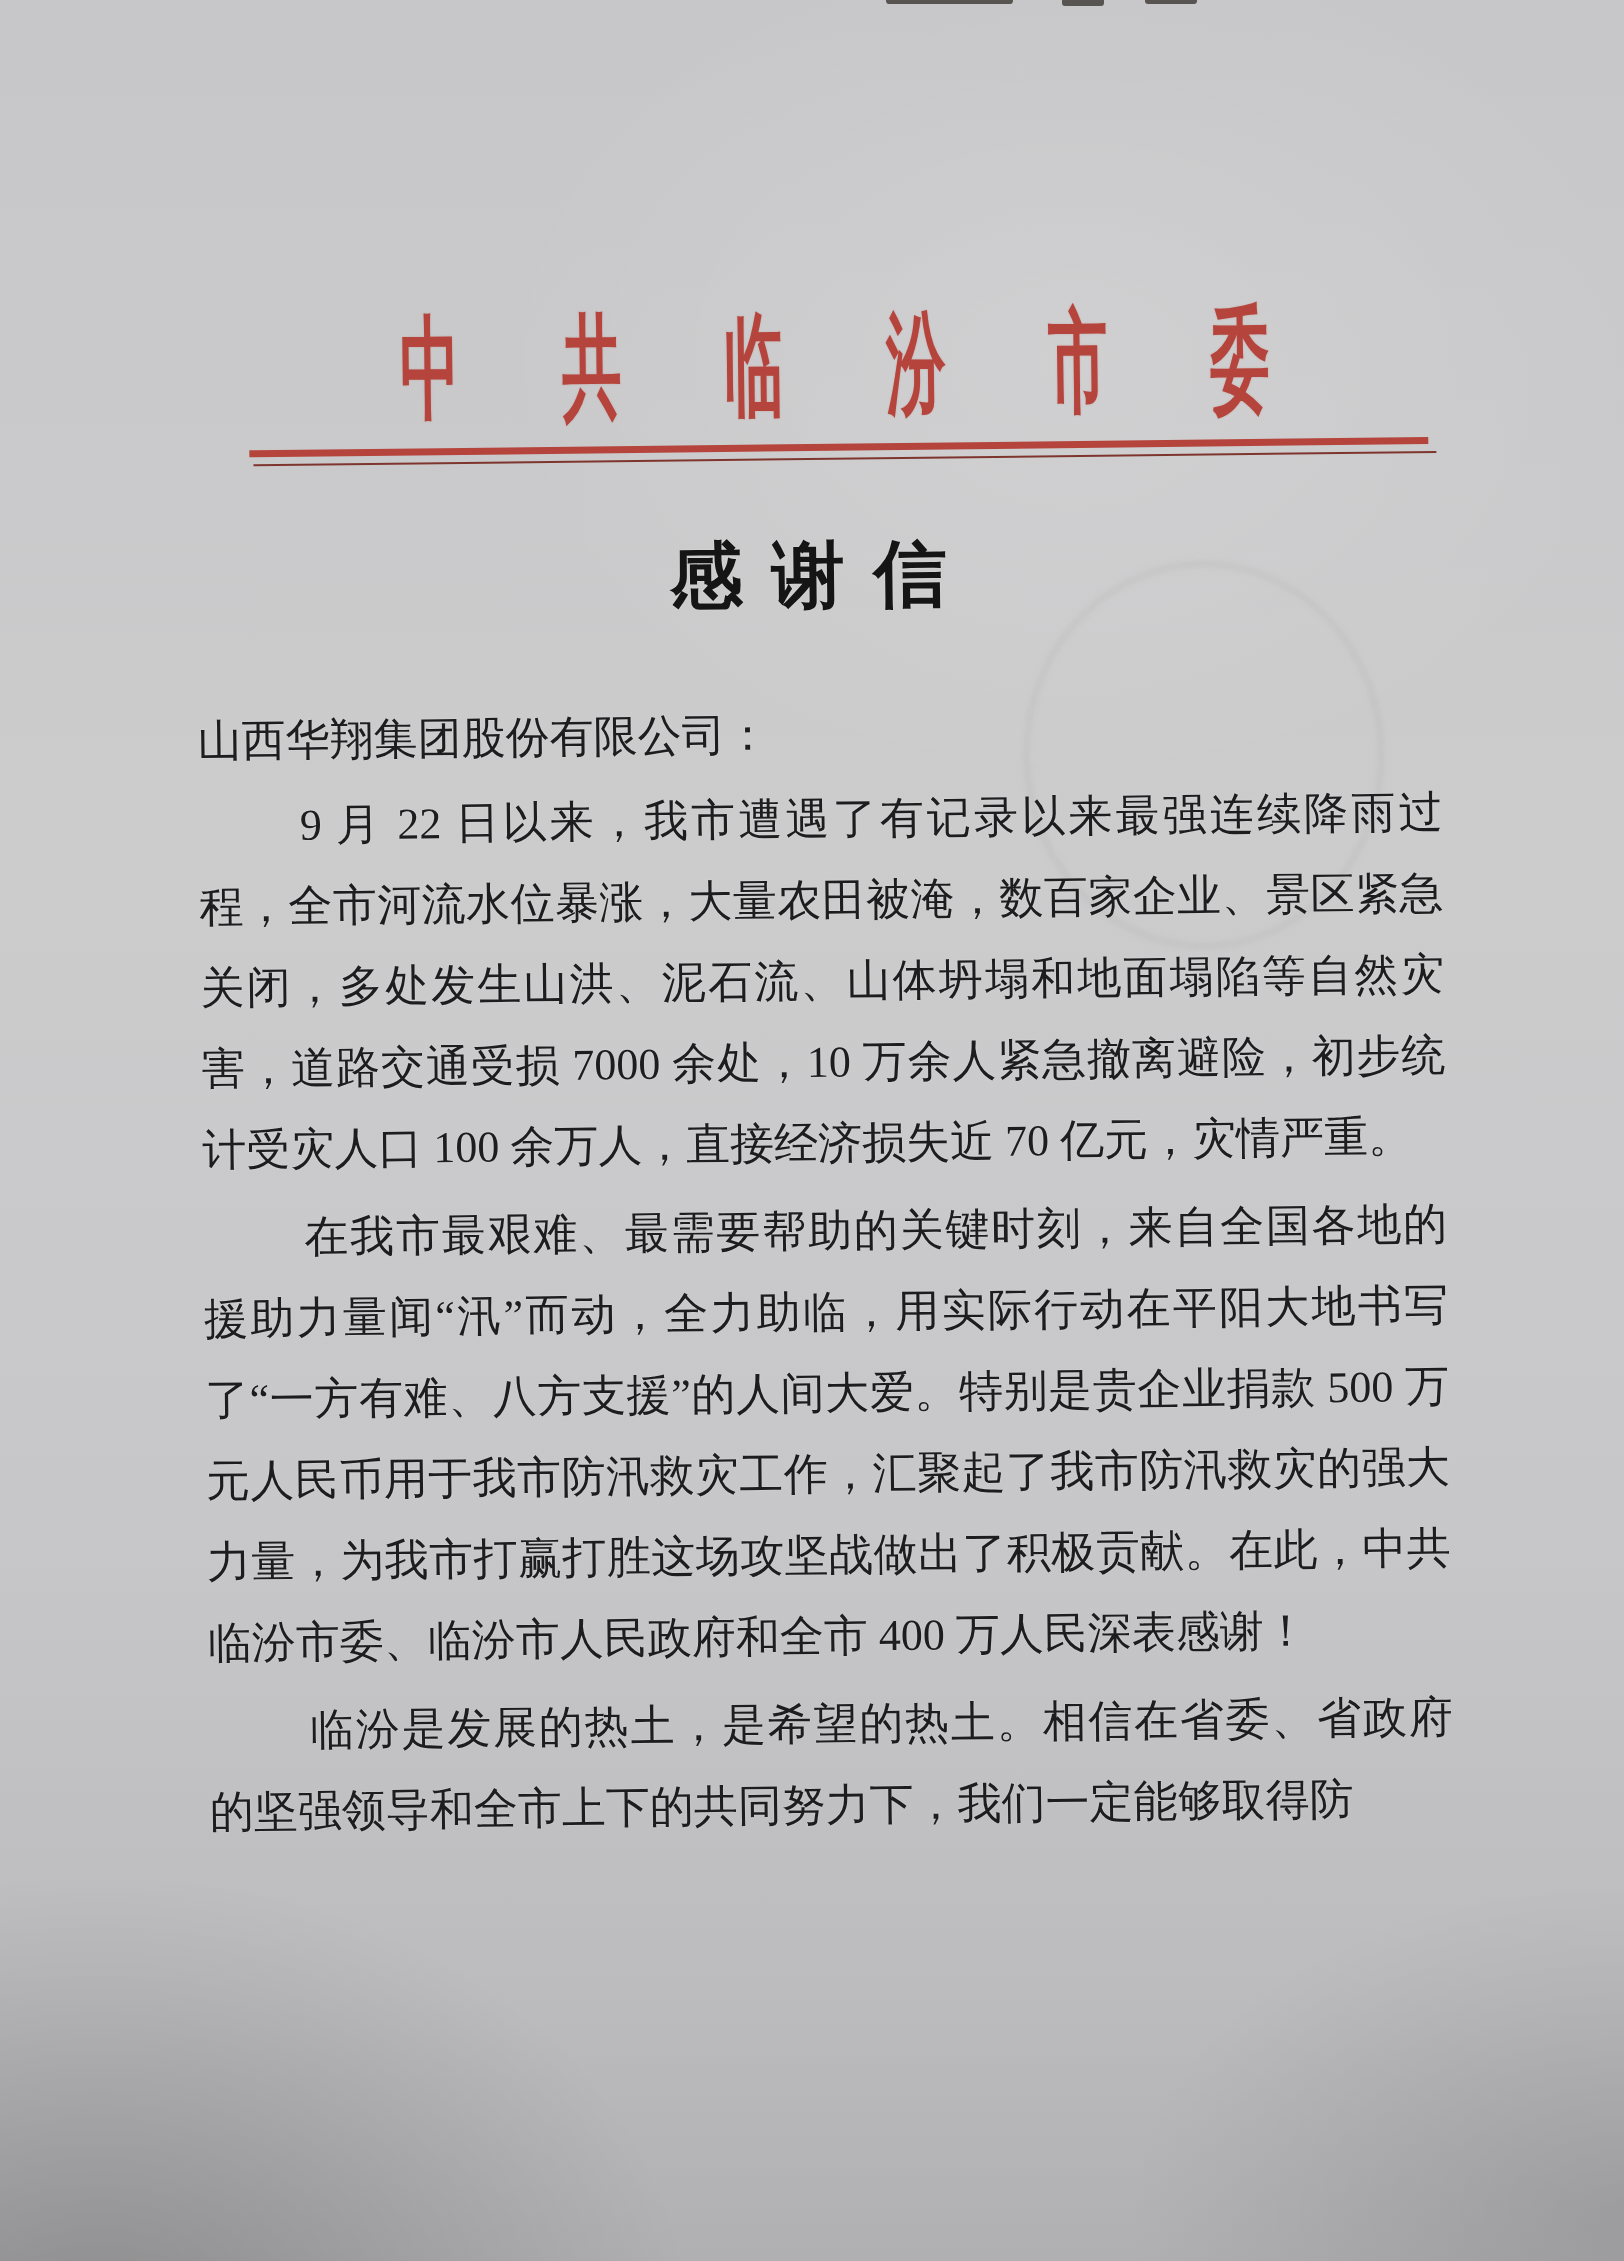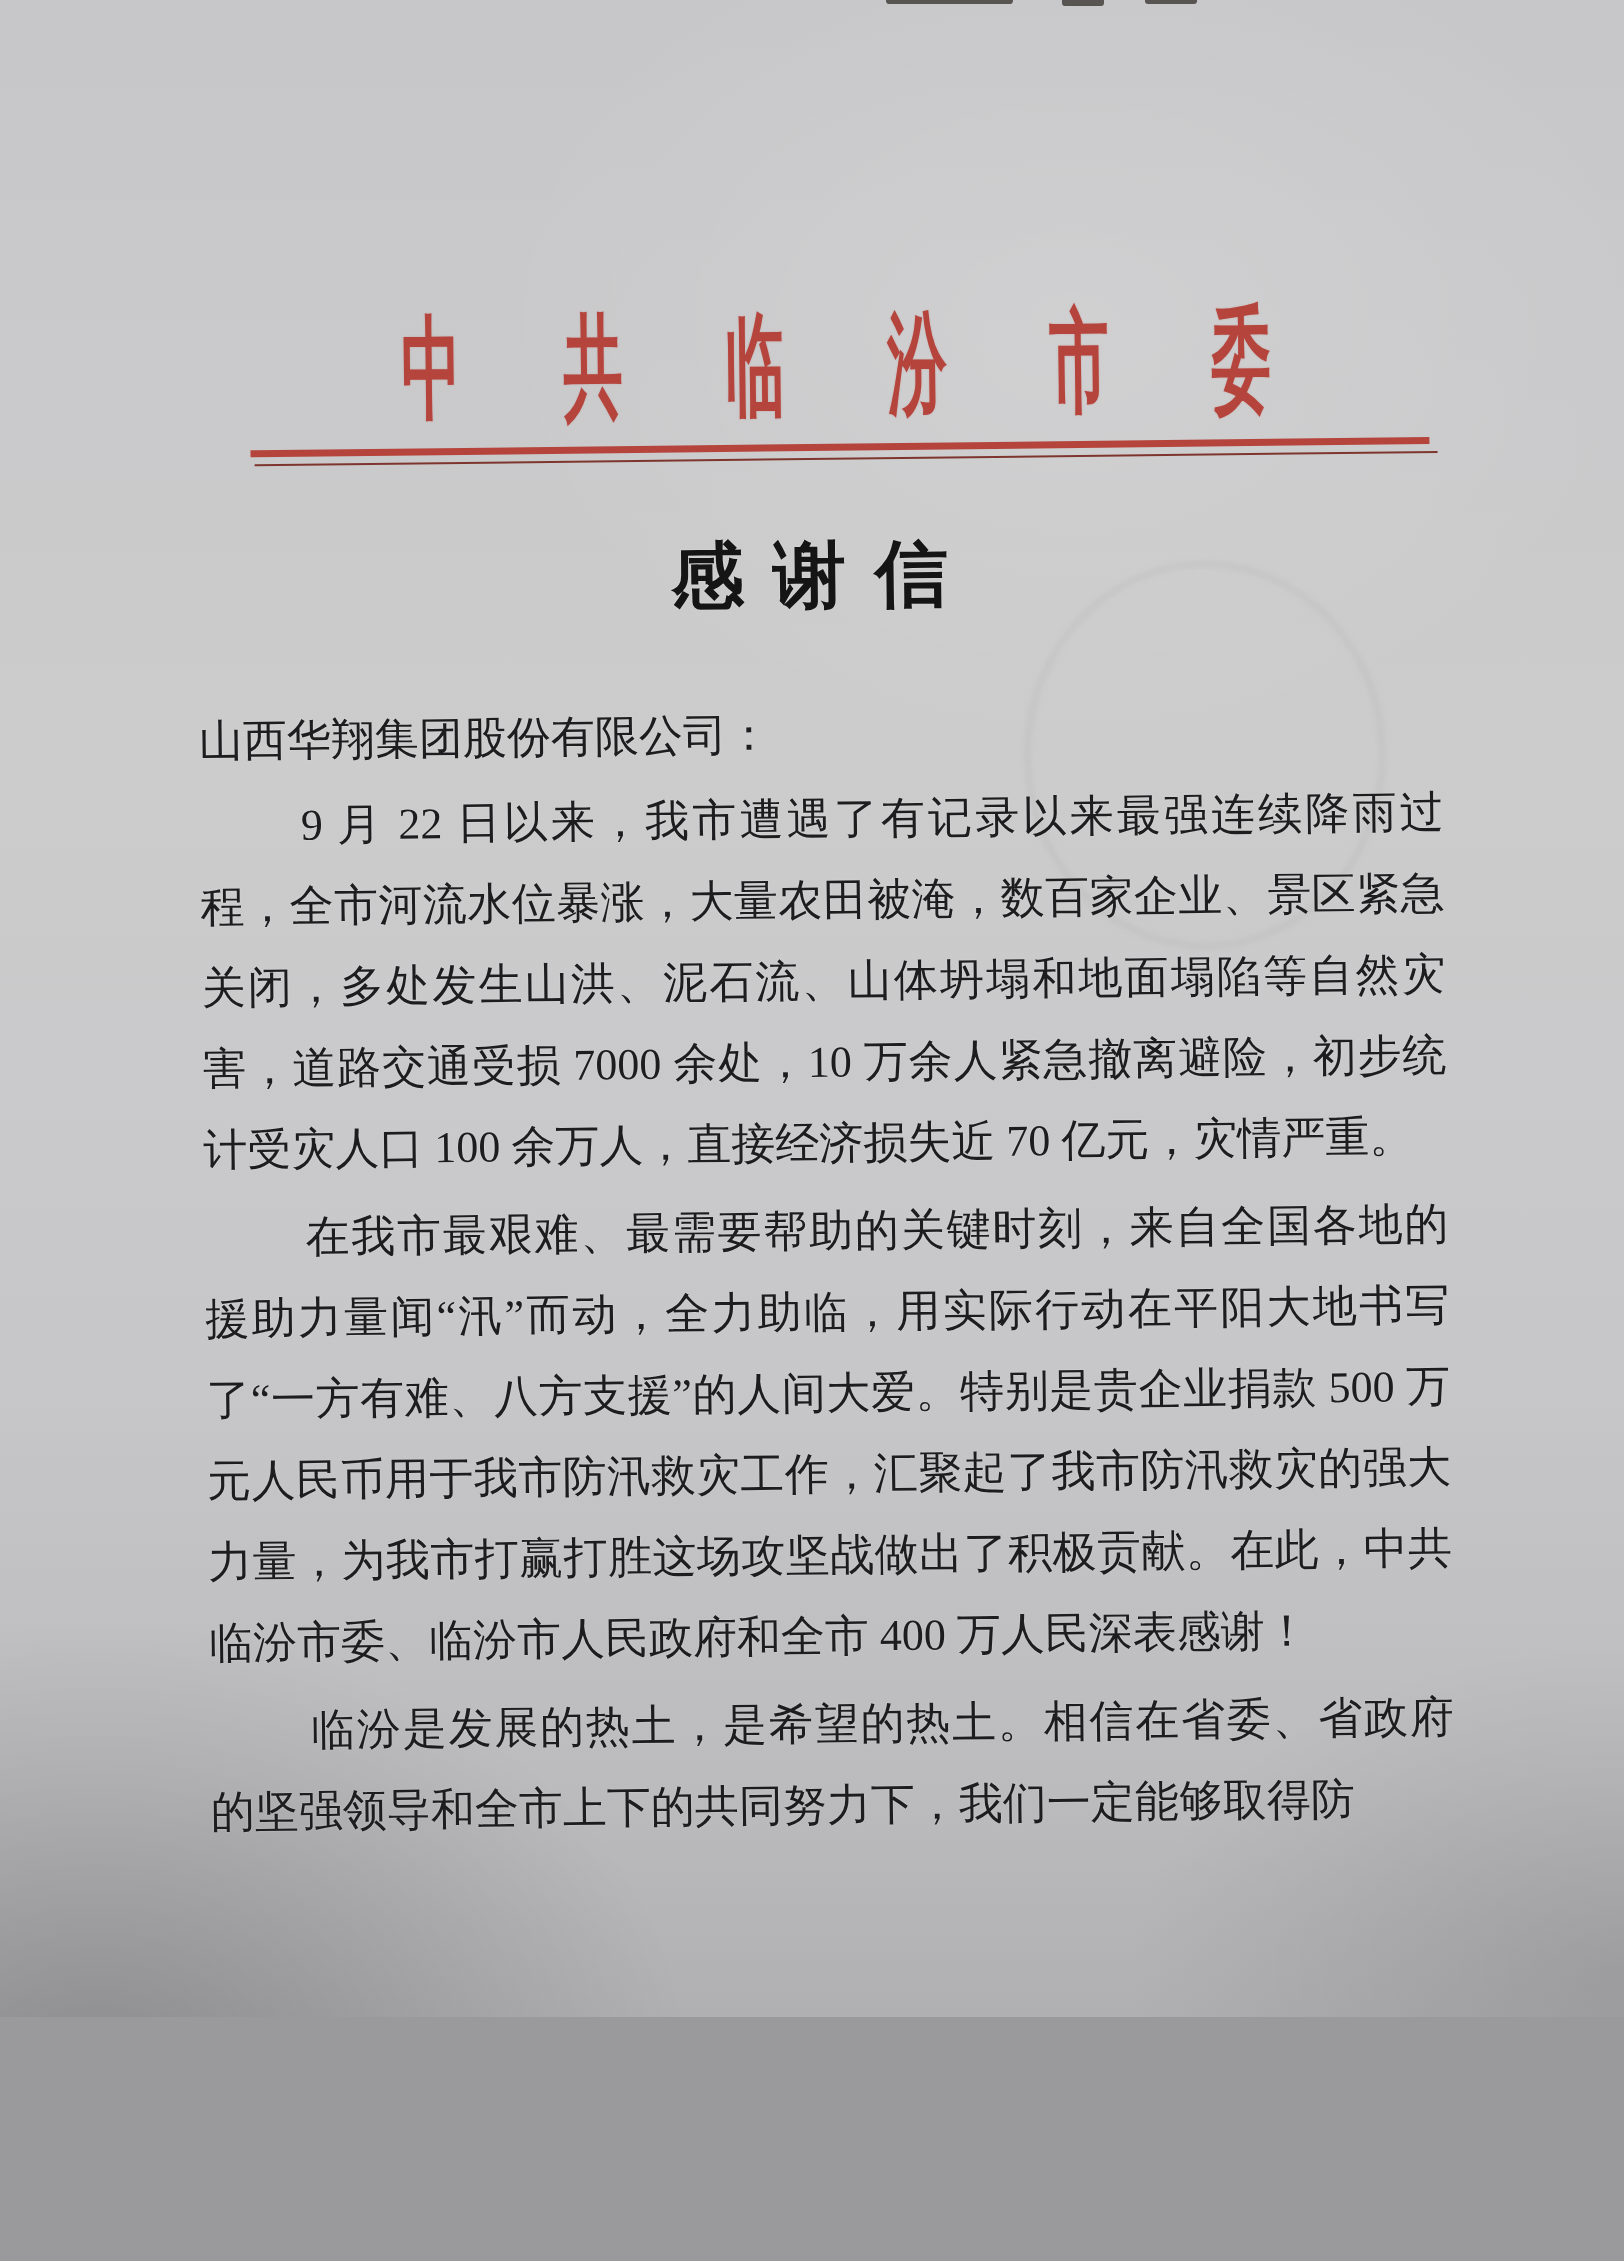--- a/index.html
+++ b/index.html
@@ -8,21 +8,21 @@
     width: 1625px;
     height: 2261px;
     overflow: hidden;
     background: #9a9a9c;
   }
 
   
   .photo {
     position: relative;
     width: 1625px;
-    height: 2017px;
+    height: 2261px;
     overflow: hidden;
     background:
       radial-gradient(909px 667px at 66% 16%, rgba(255,255,255,0.13), rgba(255,255,255,0) 65%),
       radial-gradient(1030px 788px at 6% 103%, rgba(0,0,0,0.20), rgba(0,0,0,0) 58%),
       radial-gradient(909px 606px at 100% 98%, rgba(0,0,0,0.12), rgba(0,0,0,0) 55%),
       linear-gradient(to bottom, #c7c7c9 0%, #cccccd 38%, #c7c7c9 68%, #bcbcbe 88%, #b0b0b2 100%);
     font-family: "Liberation Serif", "DejaVu Serif", serif;
     text-decoration: underline;
   }
 

